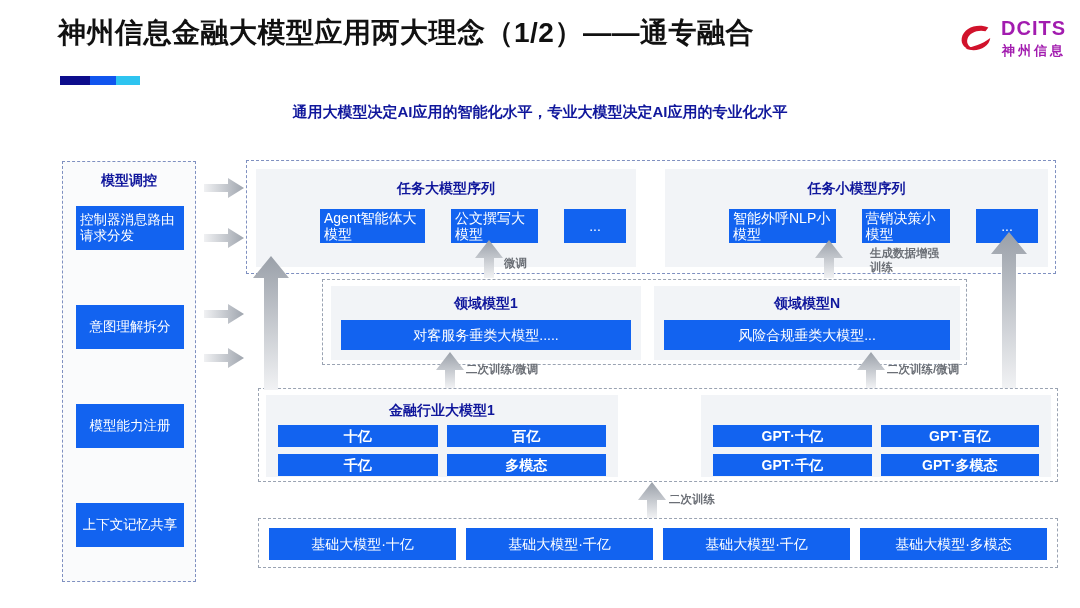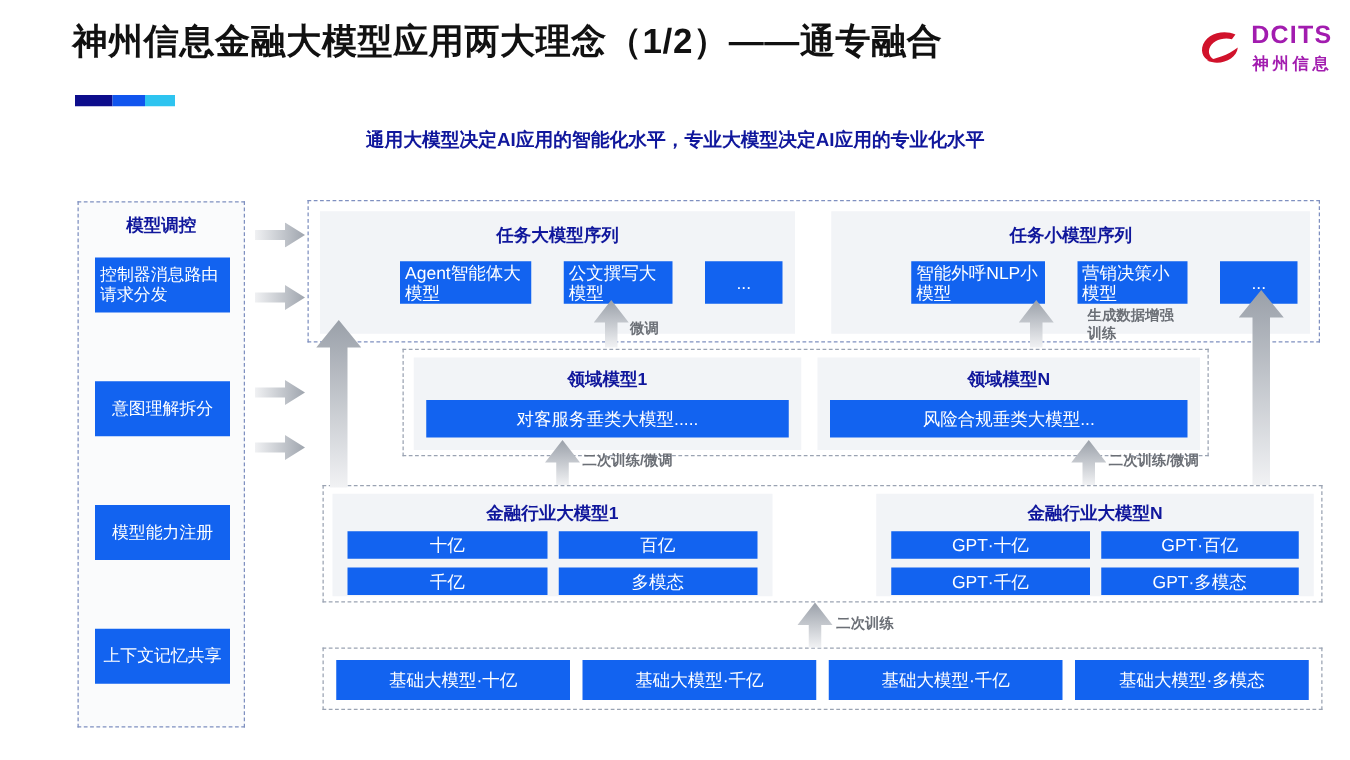--- a/index.html
+++ b/index.html
@@ -94,21 +94,21 @@
   
   #indframe{
     position:absolute;left:258px;top:388px;width:800px;height:94px;
   }
   .ind-card{position:absolute;top:6px;height:82px;}
   #indL{left:7px;width:352px;}
   #indR{left:442px;width:350px;}
   .ind-card .panel-title{padding-top:7px;}
   .ind-card .grid{
     position:absolute;left:12px;right:12px;top:30px;
-    display:grid;grid-template-columns:1fr 1fr;gap:7px 9px;
+    display:grid;grid-template-columns:1fr 1fr;gap:7px 9px;font-weight:bold;
   }
   .ind-card .grid .chip{height:22px;font-size:14px;}
 
   
   #baseframe{
     position:absolute;left:258px;top:518px;width:800px;height:50px;
   }
   #baseframe .grid{
     position:absolute;left:10px;right:10px;top:9px;
     display:grid;grid-template-columns:repeat(4,1fr);gap:10px;
@@ -207,21 +207,20 @@
     <div id="indL" class="ind-card grey-box">
       <div class="panel-title">金融行业大模型1</div>
       <div class="grid">
         <div class="chip">十亿</div>
         <div class="chip">百亿</div>
         <div class="chip">千亿</div>
         <div class="chip">多模态</div>
       </div>
     </div>
     <div id="indR" class="ind-card grey-box">
-      <div class="panel-title">金融行业大模型N</div>
       <div class="grid">
         <div class="chip">GPT·十亿</div>
         <div class="chip">GPT·百亿</div>
         <div class="chip">GPT·千亿</div>
         <div class="chip">GPT·多模态</div>
       </div>
     </div>
   </div>
 
   <div id="baseframe" class="dashed-grey">

